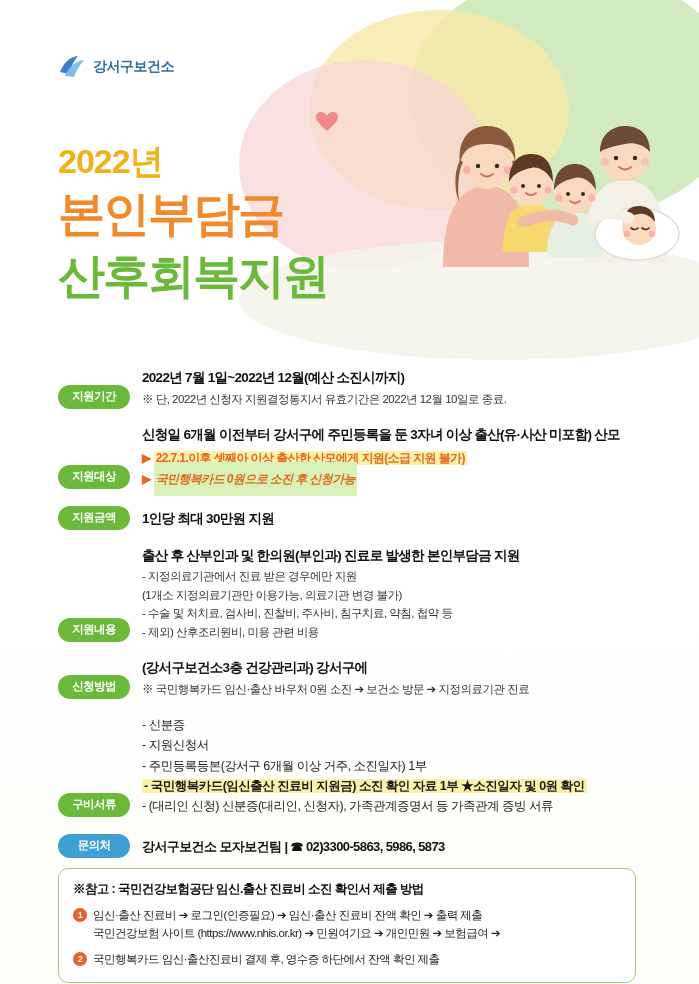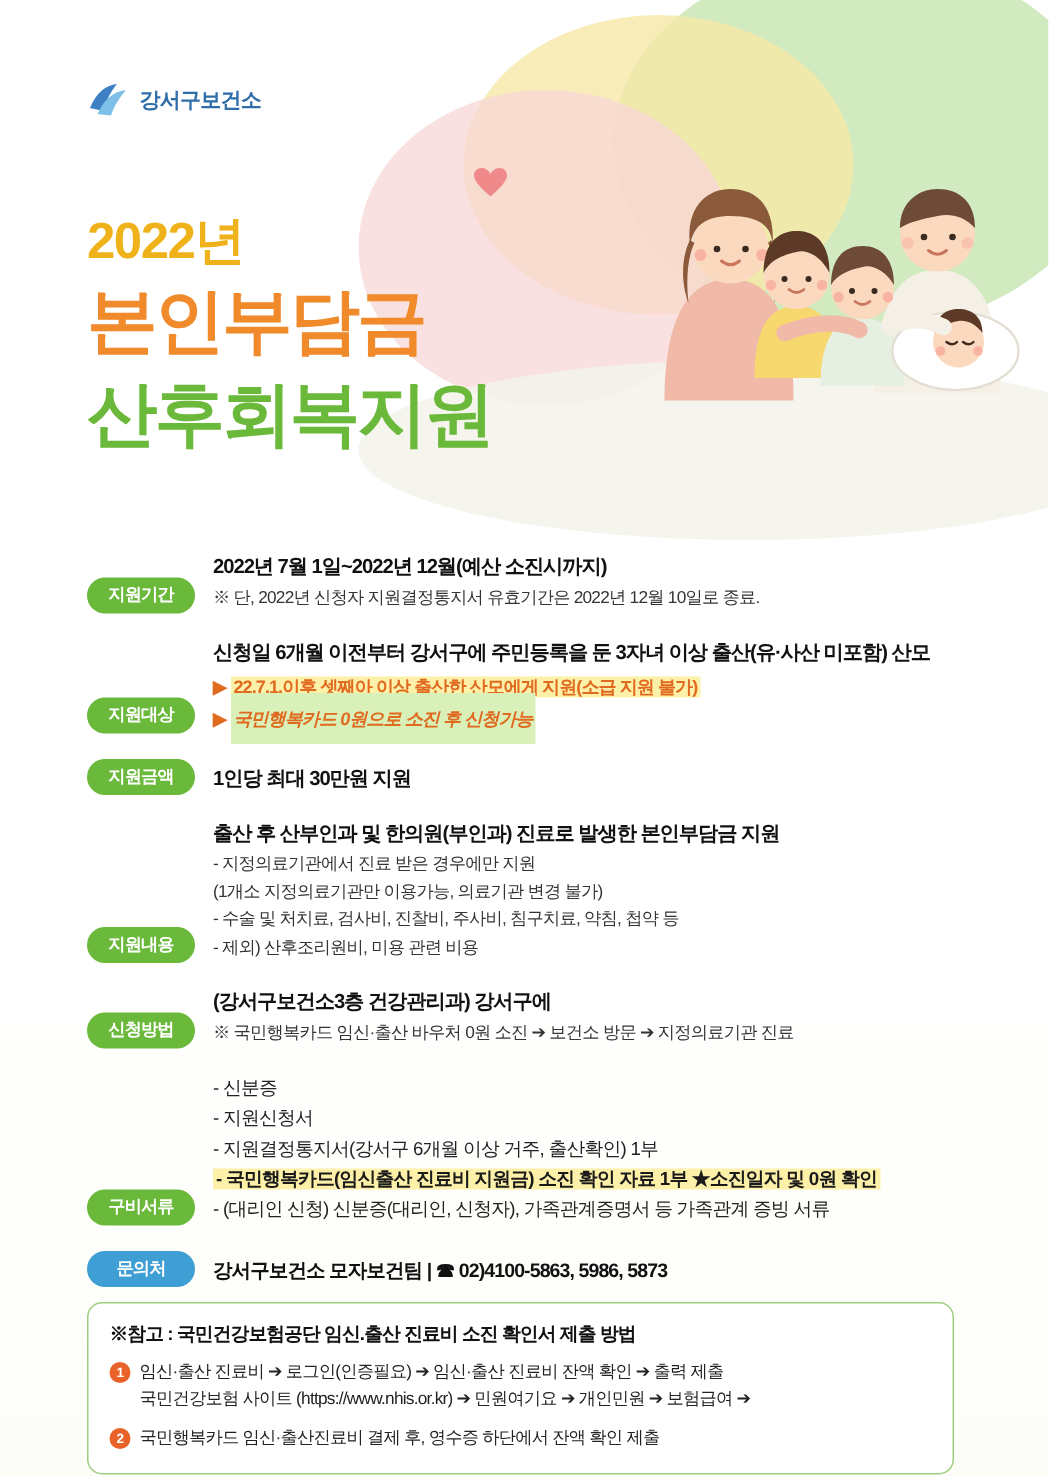--- a/index.html
+++ b/index.html
@@ -384,31 +384,31 @@
         <div class="note">※ 국민행복카드 임신·출산 바우처 0원 소진 ➔ 보건소 방문 ➔ 지정의료기관 진료</div>
       </div>
     </div>
 
     <div class="row">
       <div class="tag">구비서류</div>
       <div class="body">
         <div class="lines">
           <div>- 신분증</div>
           <div>- 지원신청서</div>
-          <div>- 지원결정통지서(강서구 6개월 이상 거주, 출산확인) 1부</div>
+          <div>- 주민등록등본(강서구 6개월 이상 거주, 소진일자) 1부</div>
           <div><span class="hl-star">- 국민행복카드(임신출산 진료비 지원금) 소진 확인 자료 1부 ★소진일자 및 0원 확인</span></div>
           <div>- (대리인 신청) 신분증(대리인, 신청자), 가족관계증명서 등 가족관계 증빙 서류</div>
         </div>
       </div>
     </div>
 
     <div class="row">
       <div class="tag blue">문의처</div>
       <div class="body">
-        <div class="contact-text">강서구보건소 모자보건팀 | ☎ 02)4100-5863, 5986, 5873</div>
+        <div class="contact-text">강서구보건소 모자보건팀 | ☎ 02)3300-5863, 5986, 5873</div>
       </div>
     </div>
 
   </div>
 
   <div class="footbox">
     <div class="footbox-title">※참고 : 국민건강보험공단 임신.출산 진료비 소진 확인서 제출 방법</div>
 
     <div class="fn-item">
       <div class="fn-num">1</div>

